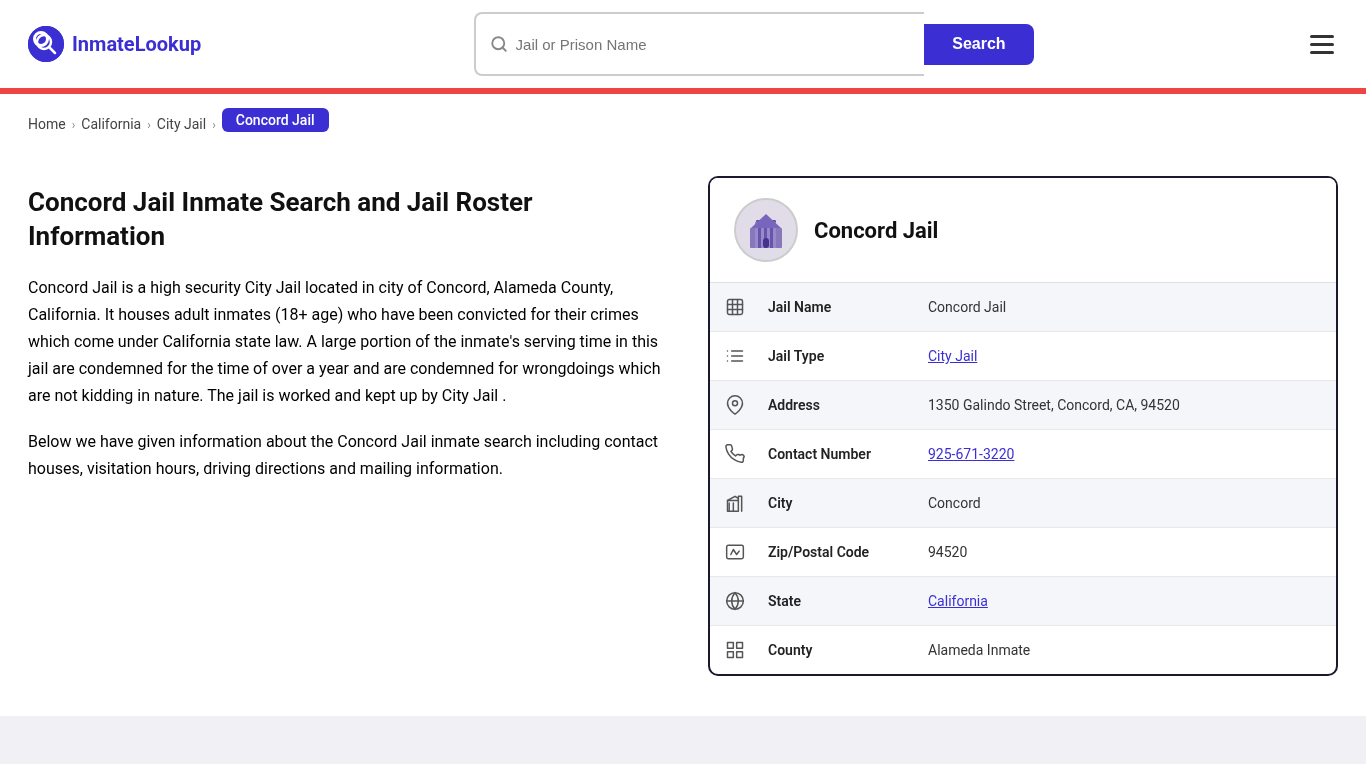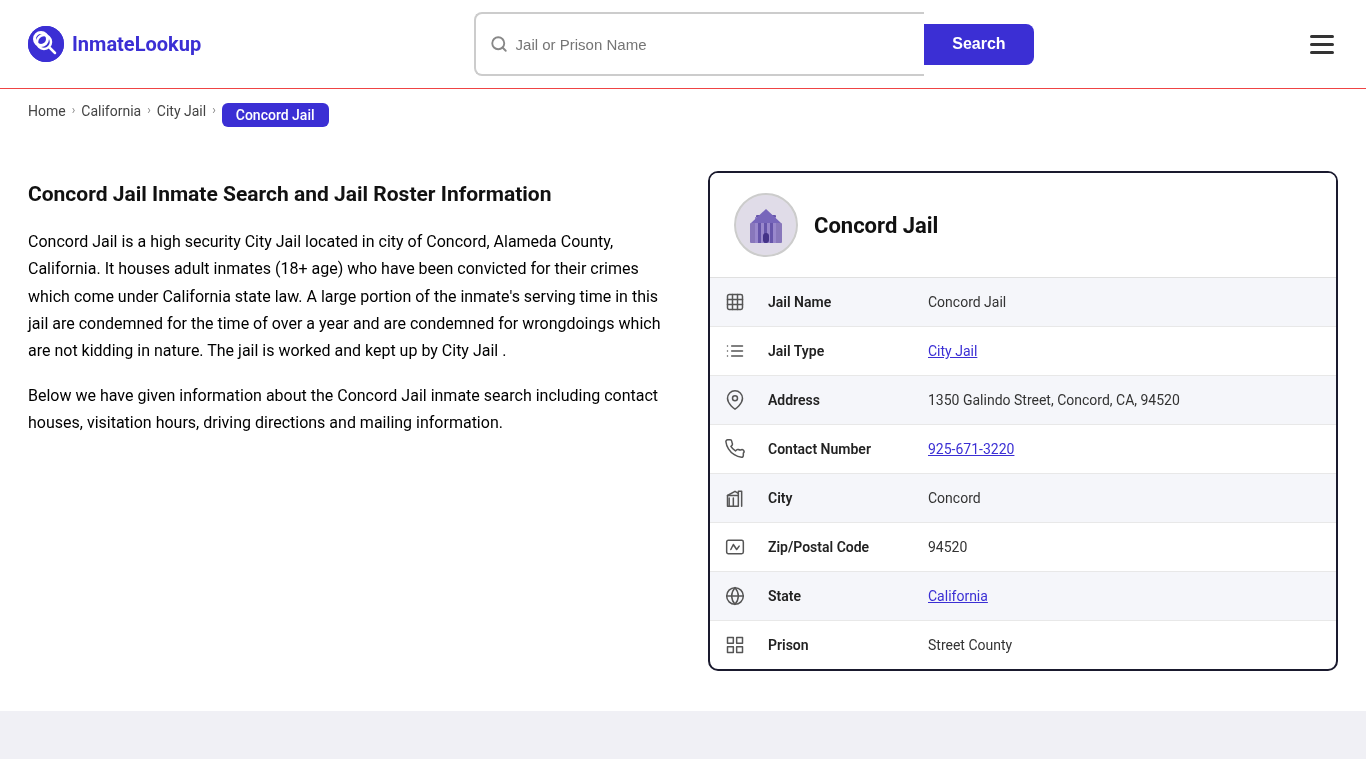--- a/index.html
+++ b/index.html
@@ -4,21 +4,21 @@
   <style>
     * { box-sizing: border-box; margin: 0; padding: 0; }
     body { font-family: -apple-system, BlinkMacSystemFont, 'Segoe UI', Roboto, sans-serif; background: #fff; color: #222; font-size: 15px; }
 
     
     .header {
       display: flex;
       align-items: center;
       justify-content: space-between;
       padding: 12px 28px;
-      border-bottom: 1px solid #ef4444;
+      border-bottom: 6px solid #ef4444;
       background: #fff;
     }
     .logo-area {
       display: flex;
       align-items: center;
       gap: 8px;
       text-decoration: none;
     }
     .logo-icon {
       width: 36px; height: 36px;
@@ -79,21 +79,21 @@
       cursor: pointer;
     }
     .hamburger {
       display: flex; flex-direction: column; gap: 5px; cursor: pointer; padding: 4px;
     }
     .hamburger span { width: 24px; height: 3px; background: #333; border-radius: 2px; display: block; }
 
     
     .breadcrumb {
       display: flex;
-      align-items: flex-start;
+      align-items: flex-end;
       padding: 14px 28px;
       gap: 6px;
       font-size: 14px;
       color: #444;
     }
     .breadcrumb a { color: #444; text-decoration: none; }
     .breadcrumb-sep { color: #888; font-size: 12px; }
     .breadcrumb-active {
       background: #3b2fd4;
       color: #fff;
@@ -111,21 +111,21 @@
       max-width: 1366px;
     }
 
     
     .left-panel {
       flex: 0 0 640px;
       max-width: 640px;
       padding-top: 10px;
     }
     .page-title {
-      font-size: 21px;
+      font-size: 26px;
       font-weight: 700;
       color: #111;
       line-height: 1.3;
       margin-bottom: 20px;
     }
     .page-desc {
       font-size: 16px;
       color: #000000;
       line-height: 1.7;
       margin-bottom: 18px;
@@ -362,22 +362,22 @@
 
         <div class="info-row">
           <div class="info-icon-cell">
             <svg width="20" height="20" viewBox="0 0 24 24" fill="none" stroke="#555" stroke-width="1.8" stroke-linecap="round" stroke-linejoin="round">
                 <rect x="3" y="3" width="7" height="7"></rect>
                 <rect x="14" y="3" width="7" height="7"></rect>
                 <rect x="3" y="14" width="7" height="7"></rect>
                 <rect x="14" y="14" width="7" height="7"></rect>
               </svg>
           </div>
-          <div class="info-label">Prison</div>
-          <div class="info-value">Street County</div>
+          <div class="info-label">County</div>
+          <div class="info-value">Alameda Inmate</div>
         </div>
 
       </div>
     </div>
   </div>
 
 </div>
 
 <div class="footer-bar"></div>
 

